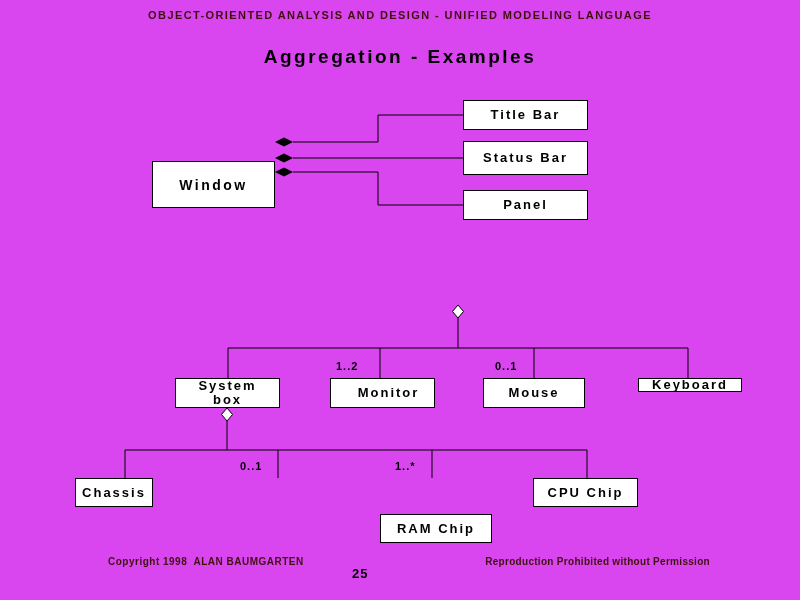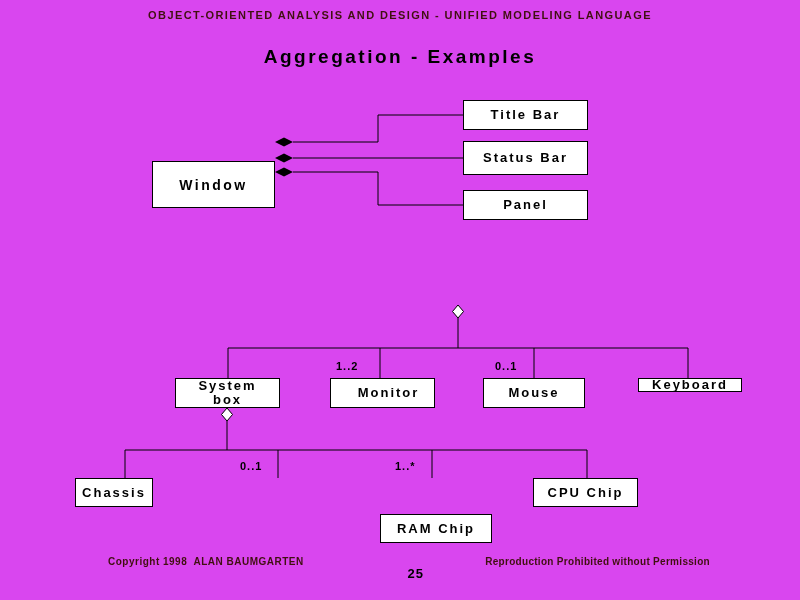--- a/index.html
+++ b/index.html
@@ -49,21 +49,21 @@
   .mult-ram{left:395px;top:460px;}
   .footer-left{
     position:absolute;left:108px;top:556px;font-size:10px;font-weight:bold;
     letter-spacing:0.5px;color:#401010;white-space:pre;
   }
   .footer-right{
     position:absolute;right:90px;top:556px;font-size:10px;font-weight:bold;
     letter-spacing:0.3px;color:#401010;white-space:pre;
   }
   .page-num{
-    position:absolute;left:352px;top:566px;width:72px;text-align:right;
+    position:absolute;left:352px;top:566px;width:72px;text-align:left;
     font-size:13px;font-weight:bold;letter-spacing:1px;color:#000;
   }
 </style>
 </head>
 <body>
 
 <div class="slide">
 
   <div class="hdr">OBJECT-ORIENTED ANALYSIS AND DESIGN - UNIFIED MODELING LANGUAGE</div>
   <div class="title">Aggregation - Examples</div>

